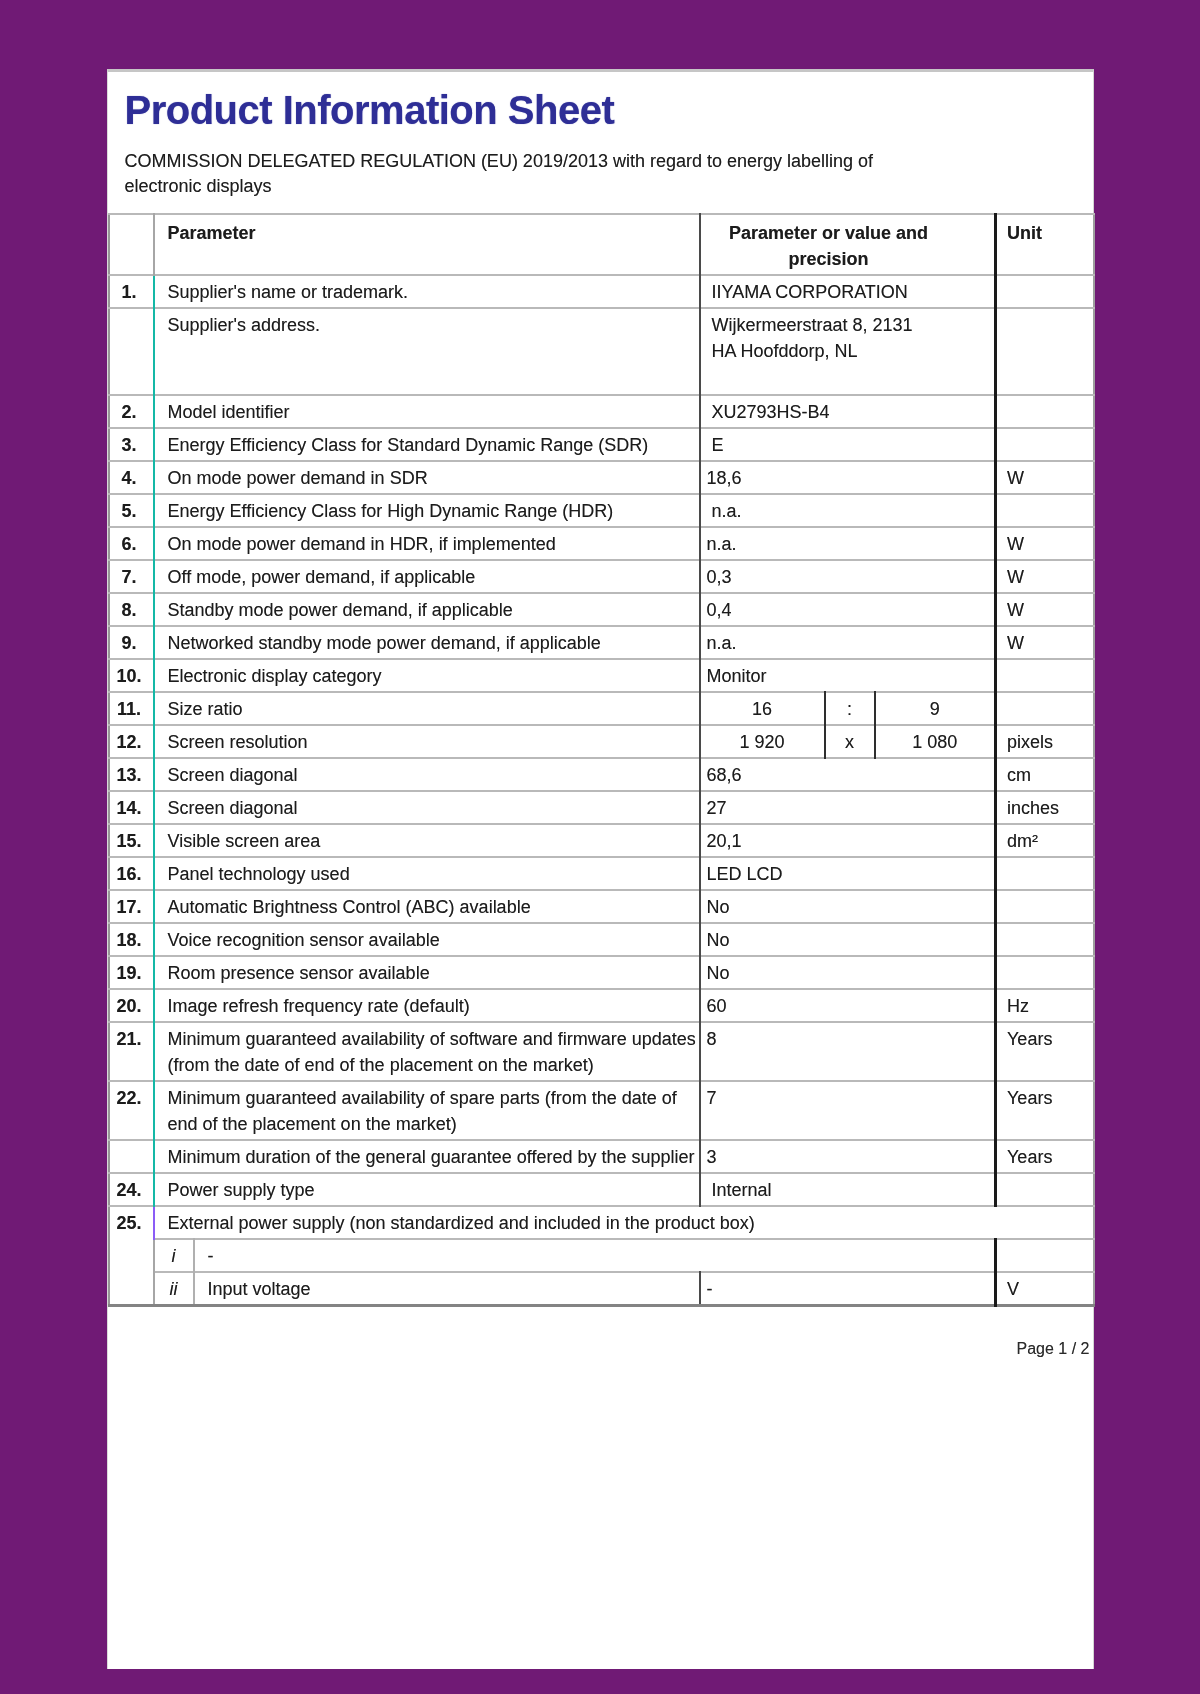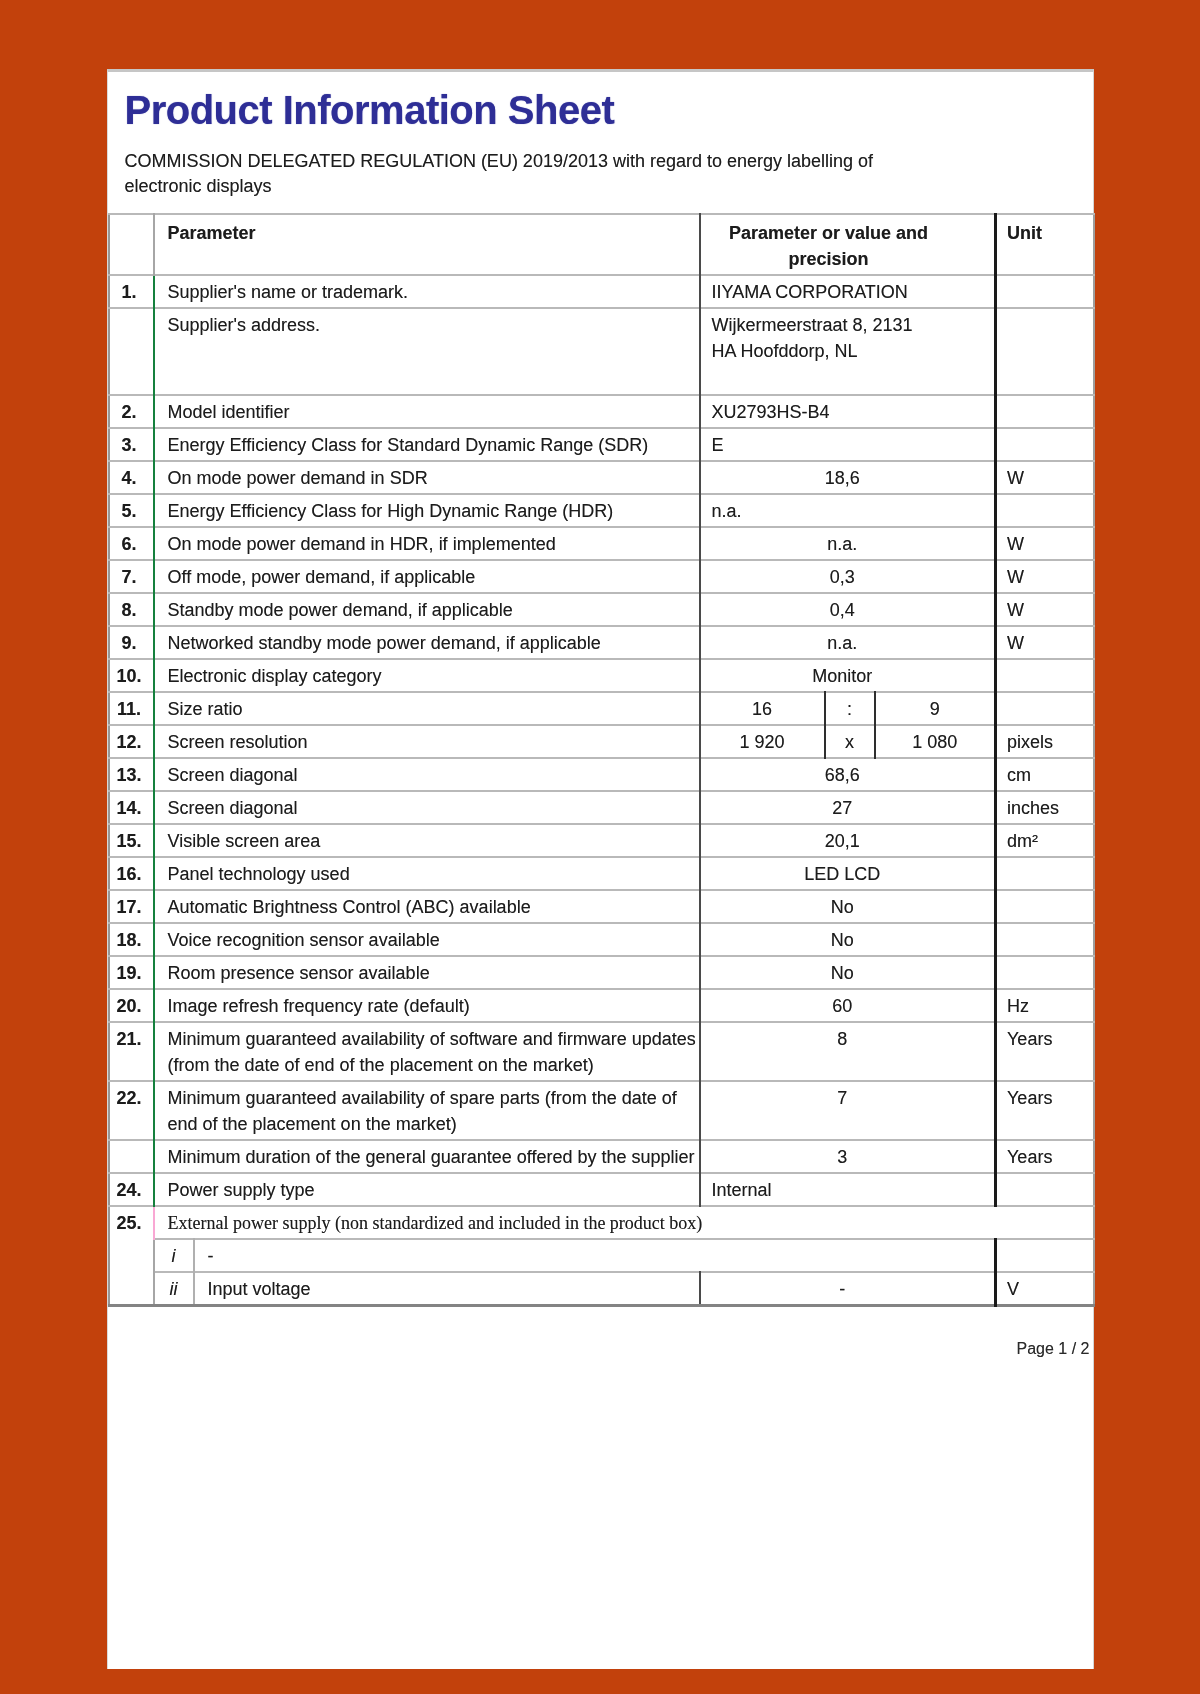--- a/index.html
+++ b/index.html
@@ -1,17 +1,17 @@
 <!DOCTYPE html>
 <html><head>
 <meta charset="utf-8">
 <style>
   html,body{margin:0;padding:0;background:#ffffff;}
   .canvas{
-    width:1200px;height:1694px;overflow:hidden;background:#c2410c;
+    width:1200px;height:1694px;overflow:hidden;background:#701a75;
     font-family:"Liberation Sans","DejaVu Sans",sans-serif;color:#1c1c1c;
   }
   .sheet{
     box-sizing:border-box;width:987px;min-height:1600px;
     margin:69px auto 0 auto;background:#fff;
     border-top:3px solid #c6c6c6;border-left:1px solid #dadada;border-right:1px solid #d4d4d4;
     text-shadow:0 0 0.5px rgba(25,25,25,0.45);
   }
   .title{
     font-size:40px;font-weight:bold;color:#2e2e96;letter-spacing:-0.5px;
@@ -31,25 +31,25 @@
   col.w-num{width:45px}col.w-sub{width:40px}col.w-param{width:506px}
   col.w-v1{width:125px}col.w-vx{width:50px}col.w-v2{width:121px}col.w-unit{width:98px}
   thead tr,tbody tr{border-top:2px solid #b9b9b9;}
   th,td{vertical-align:top;line-height:26px;font-weight:normal;text-align:left;padding:3px 0 2px 0;}
   th{font-weight:bold;padding-top:5px;}
   th.h-param{border-left:2px solid #a6a6a6;padding-left:13px;}
   th.h-value{border-left:2px solid #4a4a4a;padding-left:13px;text-align:center;}
   th.h-value .wrapbox{max-width:230px;}
   th.h-unit{border-left:3px solid #1a1a1a;padding-left:10px;}
   td.c-num{text-align:center;font-weight:bold;padding-right:4px;}
-  td.c-label{border-left:2px solid #15803d;padding-left:13px;margin-left:12px;}
-  td.c-label-full{border-left:2px solid #f9a8d4;padding-left:13px;padding-right:8px;font-family:Liberation Serif, serif;}
+  td.c-label{border-left:2px solid #14b8a6;padding-left:13px;margin-left:12px;}
+  td.c-label-full{border-left:2px solid #8b5cf6;padding-left:13px;padding-right:8px;}
   td.c-value{border-left:2px solid #4a4a4a;}
   td.c-value.al-l{padding-left:11px;padding-right:70px;}
-  td.c-value.al-r{text-align:center;padding-right:16px;padding-left:6px;}
+  td.c-value.al-r{text-align:left;padding-right:16px;padding-left:6px;}
   td.c-v1{border-left:2px solid #4a4a4a;text-align:center;}
   td.c-vx{border-left:2px solid #2e2e2e;border-right:2px solid #2e2e2e;text-align:center;}
   td.c-v2{text-align:center;}
   td.c-unit{border-left:3px solid #1a1a1a;padding-left:10px;}
   td.c-sub{border-left:2px solid #a6a6a6;text-align:center;font-style:italic;}
   td.c-sublabel{border-left:2px solid #b0b0b0;padding-left:13px;}
   td.c-sublabel-full{border-left:2px solid #b0b0b0;padding-left:13px;}
   td.c-top-hidden{border-top-style:hidden;}
   tr.tall td{height:80px;}
   .page-footer{

